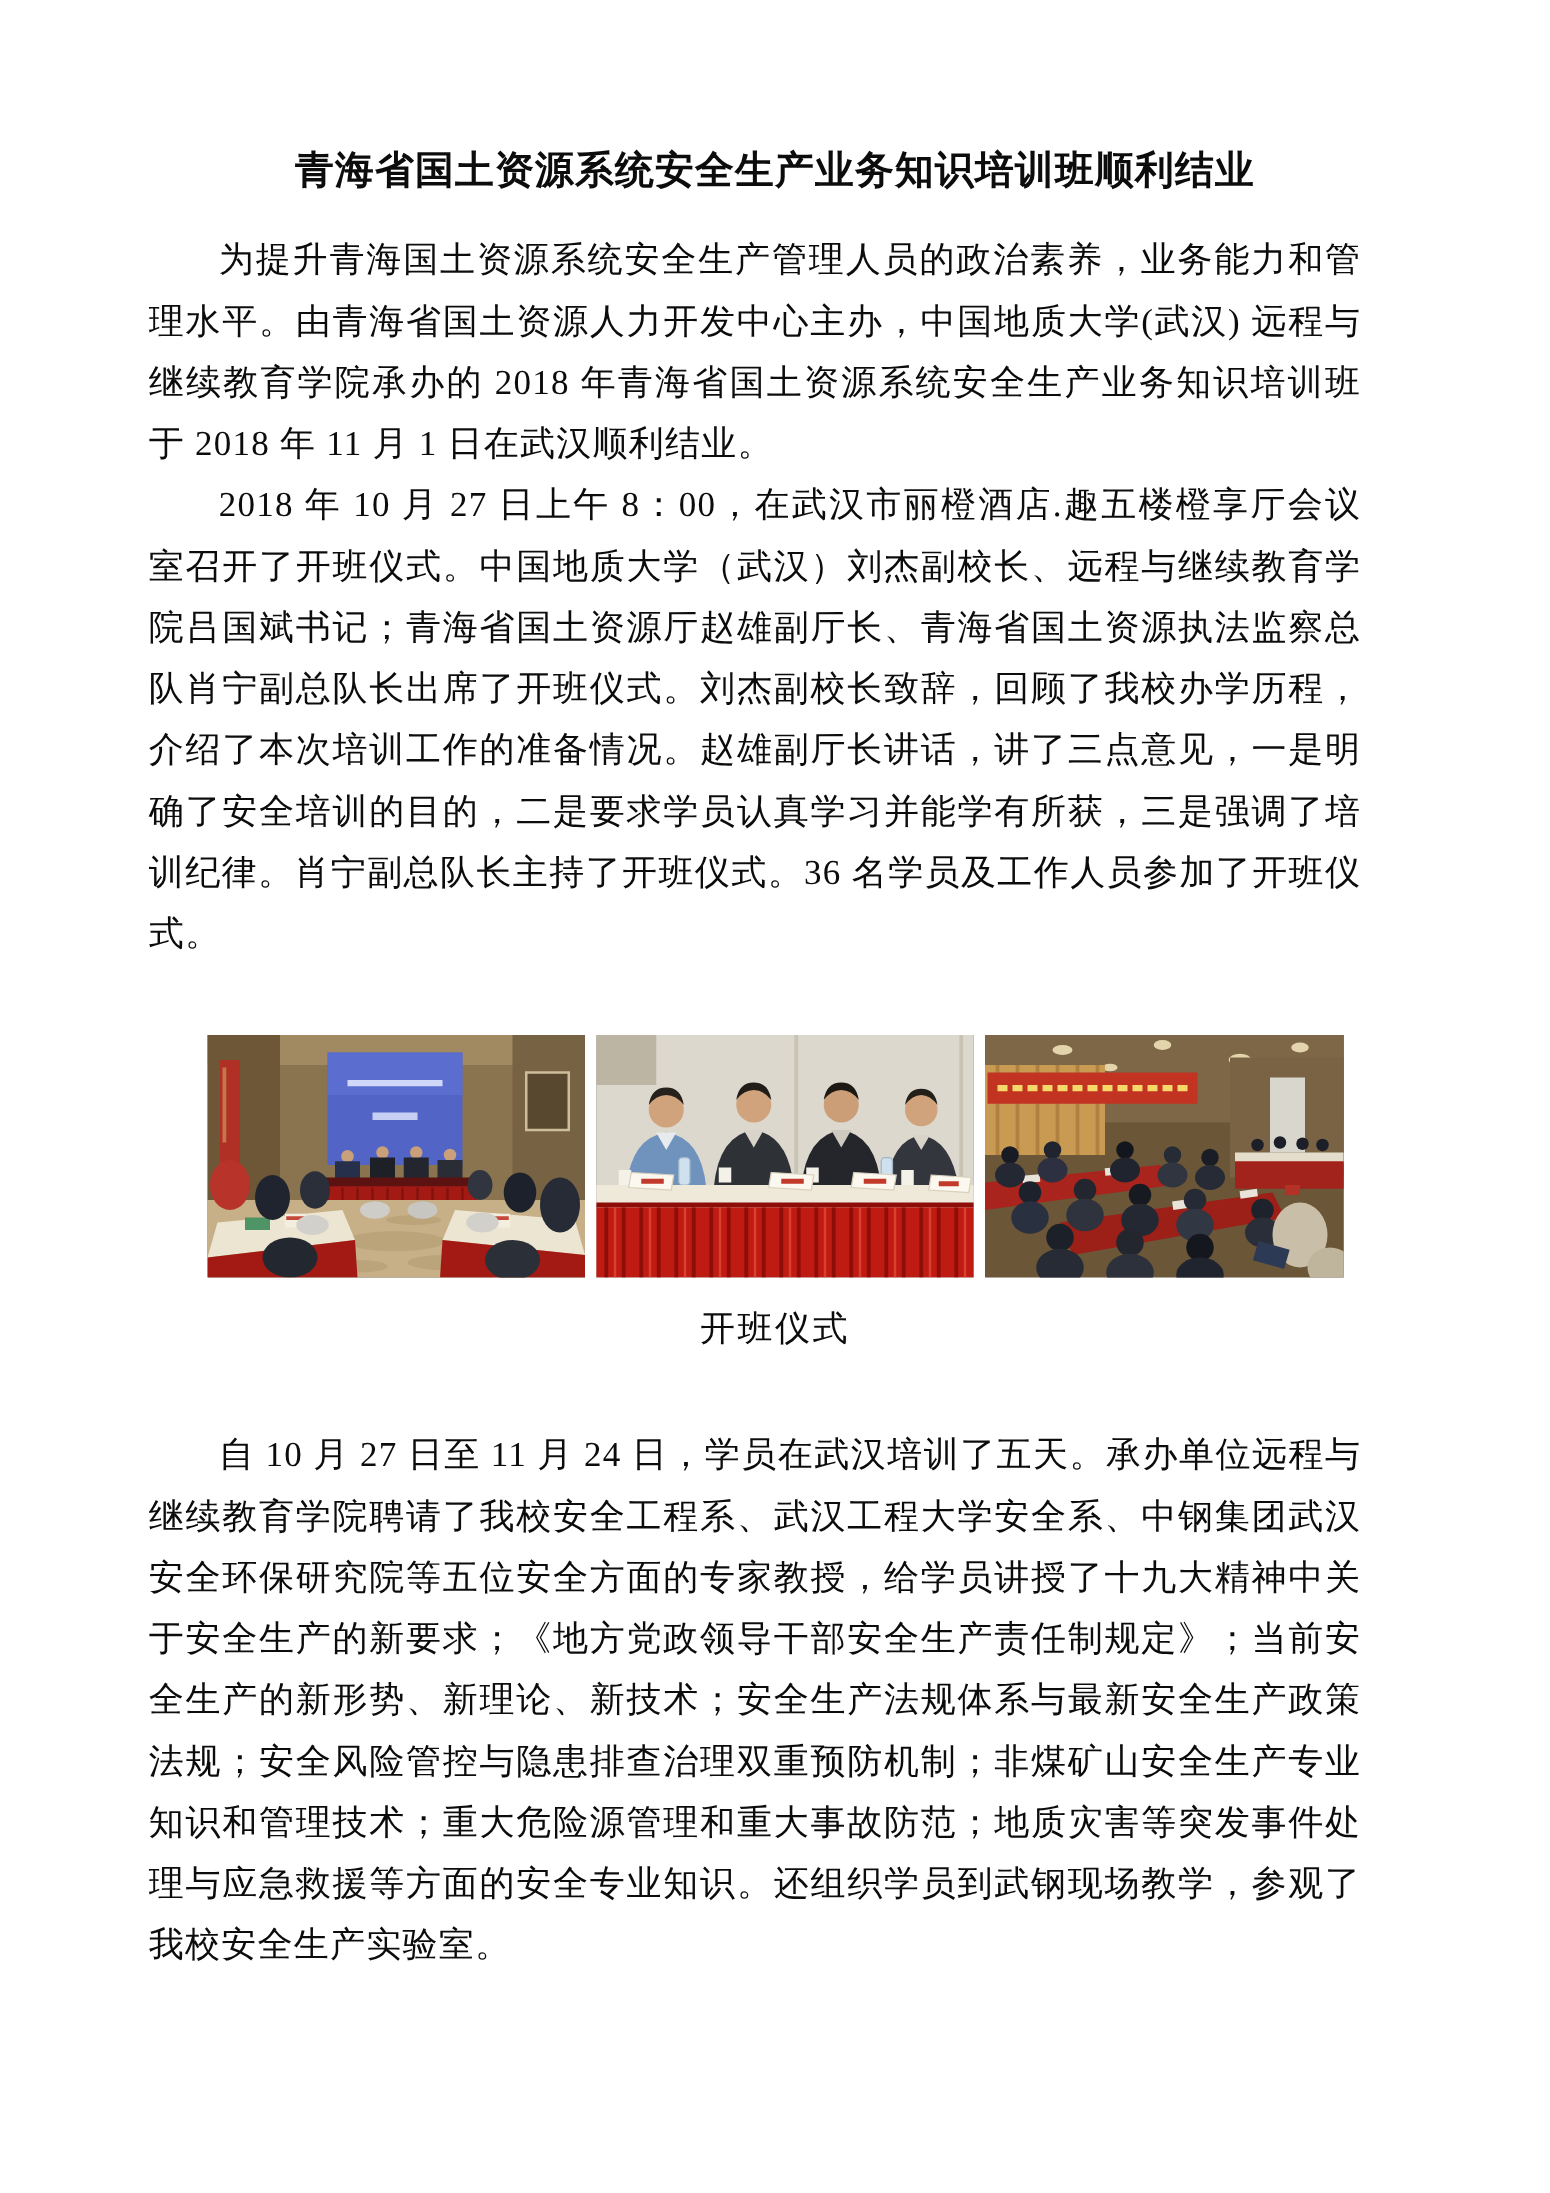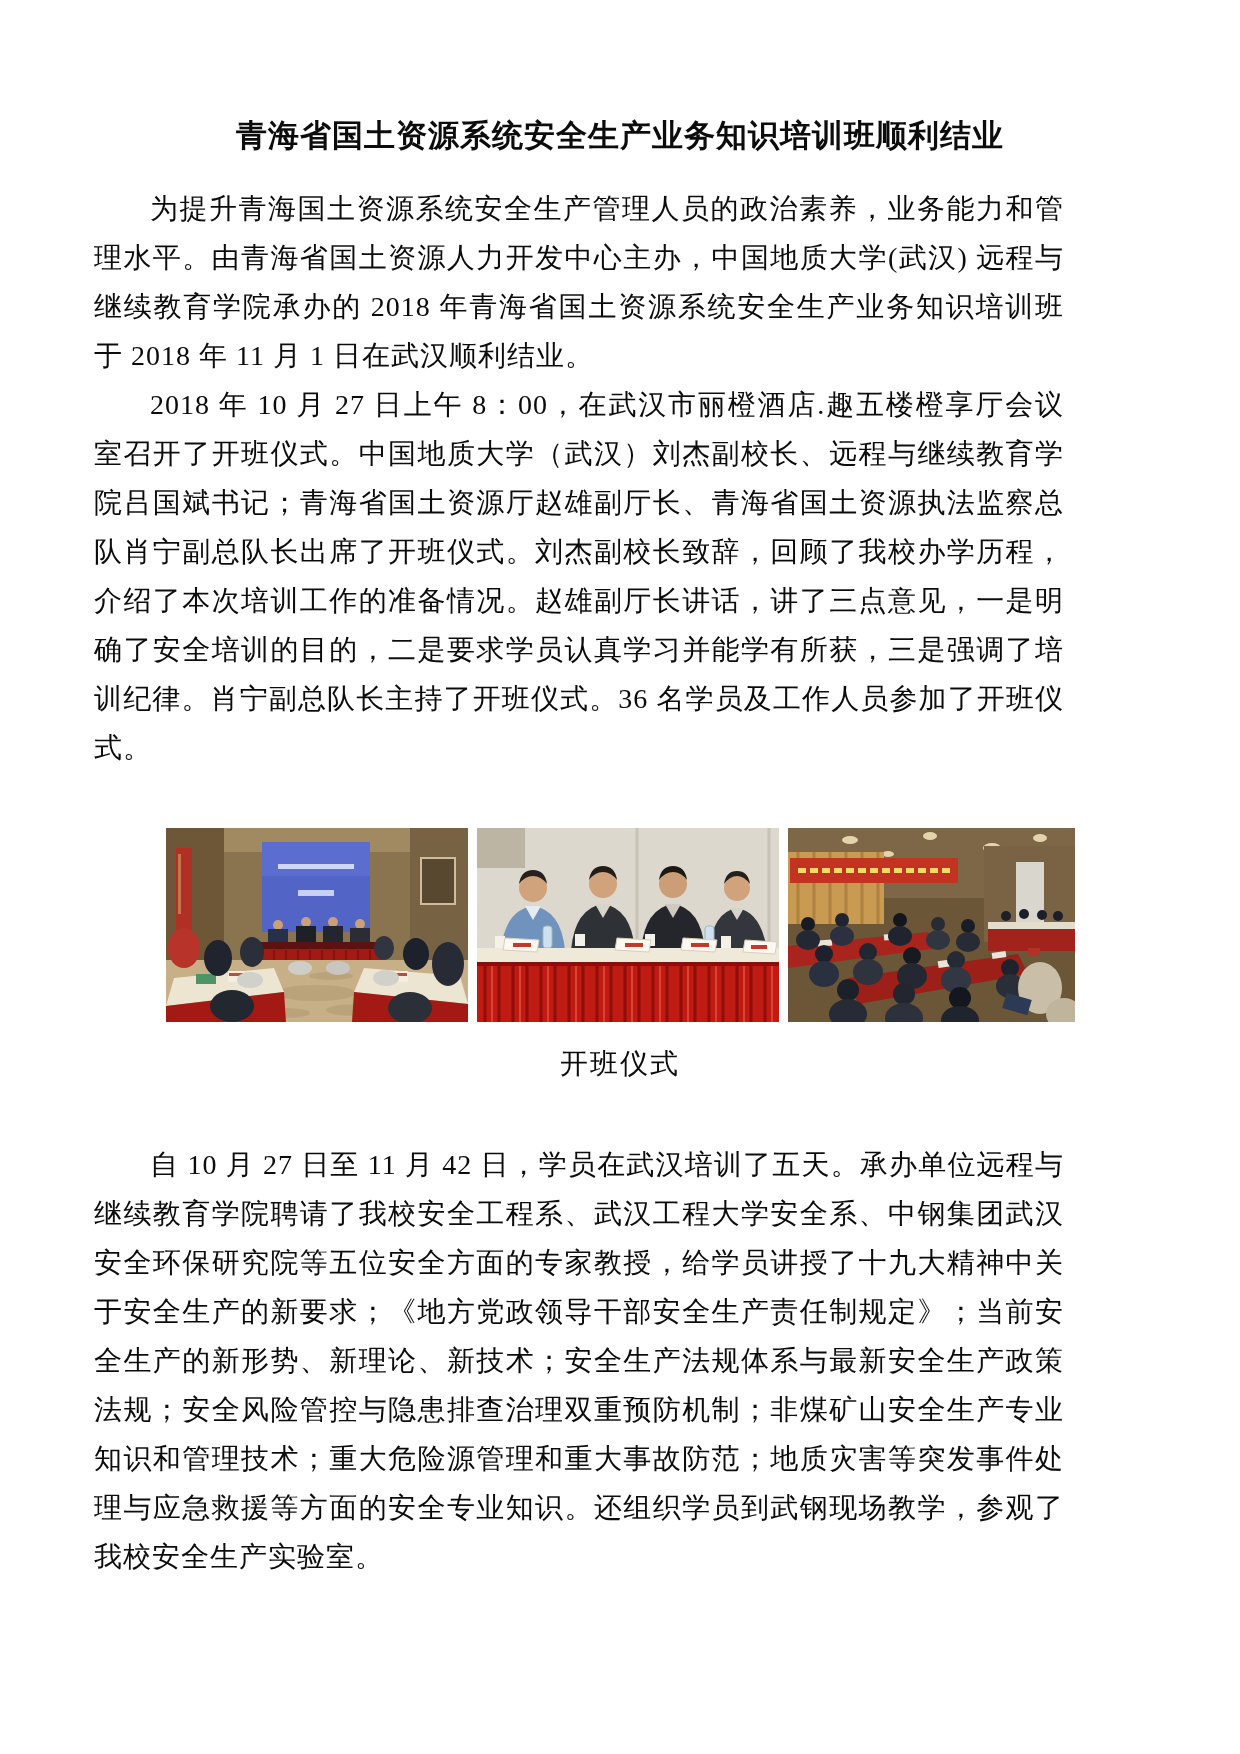--- a/index.html
+++ b/index.html
@@ -21,21 +21,21 @@
   }
   .doc-title {
     margin: 0 137px 26px 137px;
     text-align: center;
     font-size: 31px;
     font-weight: bold;
     line-height: 44px;
     letter-spacing: 1px;
   }
   .body-para {
-    margin: 0 94px;
+    margin: 0 119px;
     width: 970px;
     font-size: 28px;
     line-height: 49px;
     letter-spacing: 1px;
     text-align: justify;
     text-indent: 2em;
     text-justify: inter-ideograph;
   }
   .photo-row {
     margin-top: 56px;
@@ -322,15 +322,15 @@
       <ellipse cx="252" cy="160" rx="22" ry="26" fill="#c9bfa8"></ellipse>
       <ellipse cx="276" cy="186" rx="18" ry="16" fill="#bfb49c"></ellipse>
       <rect x="216" y="168" width="26" height="16" fill="#2c3a55" transform="rotate(16 229 176)"></rect>
       <rect x="240" y="120" width="12" height="8" fill="#b23228"></rect>
     </svg>
 
   </div>
 
   <div class="photo-caption">开班仪式</div>
 
-  <p class="body-para">自 10 月 27 日至 11 月 42 日，学员在武汉培训了五天。承办单位远程与继续教育学院聘请了我校安全工程系、武汉工程大学安全系、中钢集团武汉安全环保研究院等五位安全方面的专家教授，给学员讲授了十九大精神中关于安全生产的新要求；《地方党政领导干部安全生产责任制规定》；当前安全生产的新形势、新理论、新技术；安全生产法规体系与最新安全生产政策法规；安全风险管控与隐患排查治理双重预防机制；非煤矿山安全生产专业知识和管理技术；重大危险源管理和重大事故防范；地质灾害等突发事件处理与应急救援等方面的安全专业知识。还组织学员到武钢现场教学，参观了我校安全生产实验室。</p>
+  <p class="body-para">自 10 月 27 日至 11 月 24 日，学员在武汉培训了五天。承办单位远程与继续教育学院聘请了我校安全工程系、武汉工程大学安全系、中钢集团武汉安全环保研究院等五位安全方面的专家教授，给学员讲授了十九大精神中关于安全生产的新要求；《地方党政领导干部安全生产责任制规定》；当前安全生产的新形势、新理论、新技术；安全生产法规体系与最新安全生产政策法规；安全风险管控与隐患排查治理双重预防机制；非煤矿山安全生产专业知识和管理技术；重大危险源管理和重大事故防范；地质灾害等突发事件处理与应急救援等方面的安全专业知识。还组织学员到武钢现场教学，参观了我校安全生产实验室。</p>
 
 </div>
 
 </body></html>

